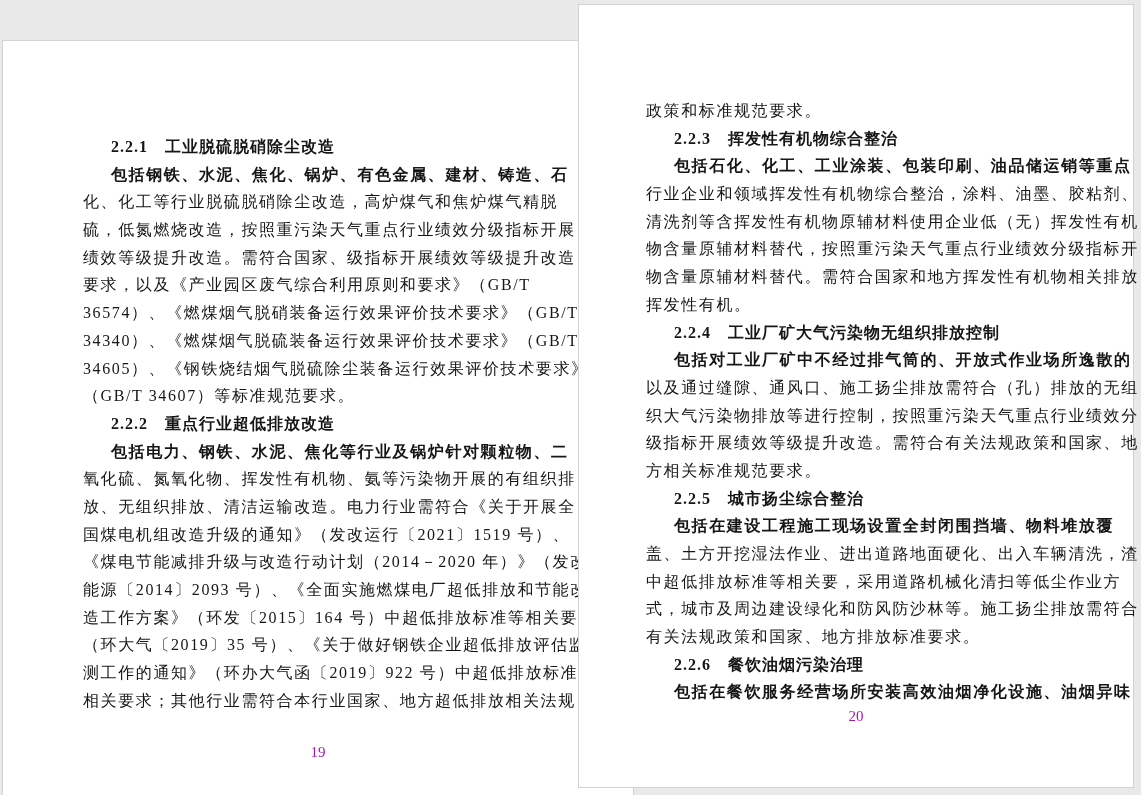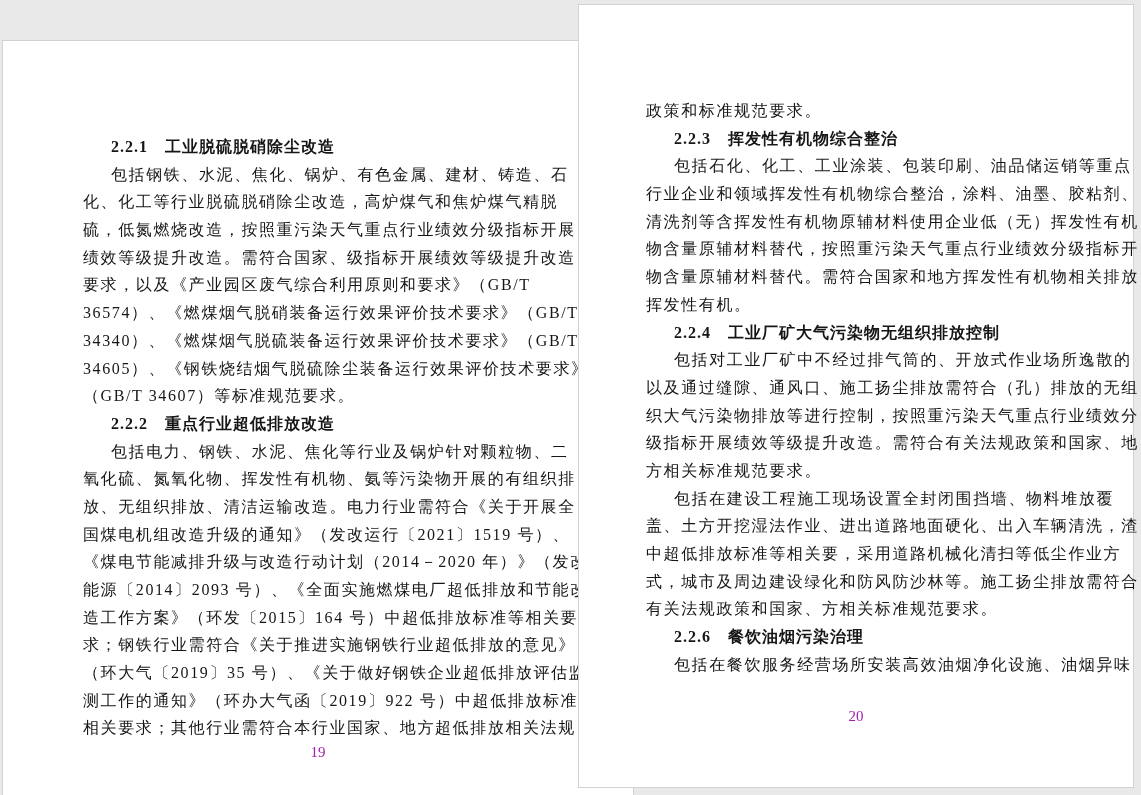--- a/index.html
+++ b/index.html
@@ -43,21 +43,21 @@
     white-space: nowrap;
     overflow: visible;
   }
   .line.heading {
     font-weight: bold;
     text-align: left;
     text-align-last: left;
     padding-left: 28px;
     letter-spacing: 1px;
   }
-  .line.first { text-indent: 28px; }
+  .line.first { text-indent: 28px; font-weight: bold; }
   .line.end   { text-align: left; text-align-last: left; }
   .pageno {
     position: absolute;
     bottom: 62px;
     left: 0;
     width: 100%;
     text-align: center;
     font-size: 15px;
     color: #a21caf;
   }
@@ -80,21 +80,20 @@
         <div class="line body">34605）、《钢铁烧结烟气脱硫除尘装备运行效果评价技术要求》</div>
         <div class="line end">（GB/T 34607）等标准规范要求。</div>
         <div class="line heading">2.2.2　重点行业超低排放改造</div>
         <div class="line first">包括电力、钢铁、水泥、焦化等行业及锅炉针对颗粒物、二</div>
         <div class="line body">氧化硫、氮氧化物、挥发性有机物、氨等污染物开展的有组织排</div>
         <div class="line body">放、无组织排放、清洁运输改造。电力行业需符合《关于开展全</div>
         <div class="line body">国煤电机组改造升级的通知》（发改运行〔2021〕1519 号）、</div>
         <div class="line body">《煤电节能减排升级与改造行动计划（2014－2020 年）》（发改</div>
         <div class="line body">能源〔2014〕2093 号）、《全面实施燃煤电厂超低排放和节能改</div>
         <div class="line body">造工作方案》（环发〔2015〕164 号）中超低排放标准等相关要</div>
-        <div class="line body">求；钢铁行业需符合《关于推进实施钢铁行业超低排放的意见》</div>
         <div class="line body">（环大气〔2019〕35 号）、《关于做好钢铁企业超低排放评估监</div>
         <div class="line body">测工作的通知》（环办大气函〔2019〕922 号）中超低排放标准等</div>
         <div class="line body">相关要求；其他行业需符合本行业国家、地方超低排放相关法规</div>
       </div>
     <div class="pageno">19</div>
   </div>
 
   <div class="page page-right">
     <div class="content">
         <div class="line end">政策和标准规范要求。</div>
@@ -104,24 +103,25 @@
         <div class="line body">清洗剂等含挥发性有机物原辅材料使用企业低（无）挥发性有机</div>
         <div class="line body">物含量原辅材料替代，按照重污染天气重点行业绩效分级指标开</div>
         <div class="line body">物含量原辅材料替代。需符合国家和地方挥发性有机物相关排放</div>
         <div class="line end">挥发性有机。</div>
         <div class="line heading">2.2.4　工业厂矿大气污染物无组织排放控制</div>
         <div class="line first">包括对工业厂矿中不经过排气筒的、开放式作业场所逸散的</div>
         <div class="line body">以及通过缝隙、通风口、施工扬尘排放需符合（孔）排放的无组</div>
         <div class="line body">织大气污染物排放等进行控制，按照重污染天气重点行业绩效分</div>
         <div class="line body">级指标开展绩效等级提升改造。需符合有关法规政策和国家、地</div>
         <div class="line end">方相关标准规范要求。</div>
+        <div class="line heading">2.2.5　城市扬尘综合整治</div>
         <div class="line first">包括在建设工程施工现场设置全封闭围挡墙、物料堆放覆</div>
         <div class="line body">盖、土方开挖湿法作业、进出道路地面硬化、出入车辆清洗，渣</div>
         <div class="line body">中超低排放标准等相关要，采用道路机械化清扫等低尘作业方</div>
         <div class="line body">式，城市及周边建设绿化和防风防沙林等。施工扬尘排放需符合</div>
-        <div class="line end">有关法规政策和国家、方相关标准规范要求。</div>
+        <div class="line end">有关法规政策和国家、地方排放标准要求。</div>
         <div class="line heading">2.2.6　餐饮油烟污染治理</div>
         <div class="line first">包括在餐饮服务经营场所安装高效油烟净化设施、油烟异味</div>
       </div>
     <div class="pageno">20</div>
   </div>
 
 </div>
 
 </body></html>

